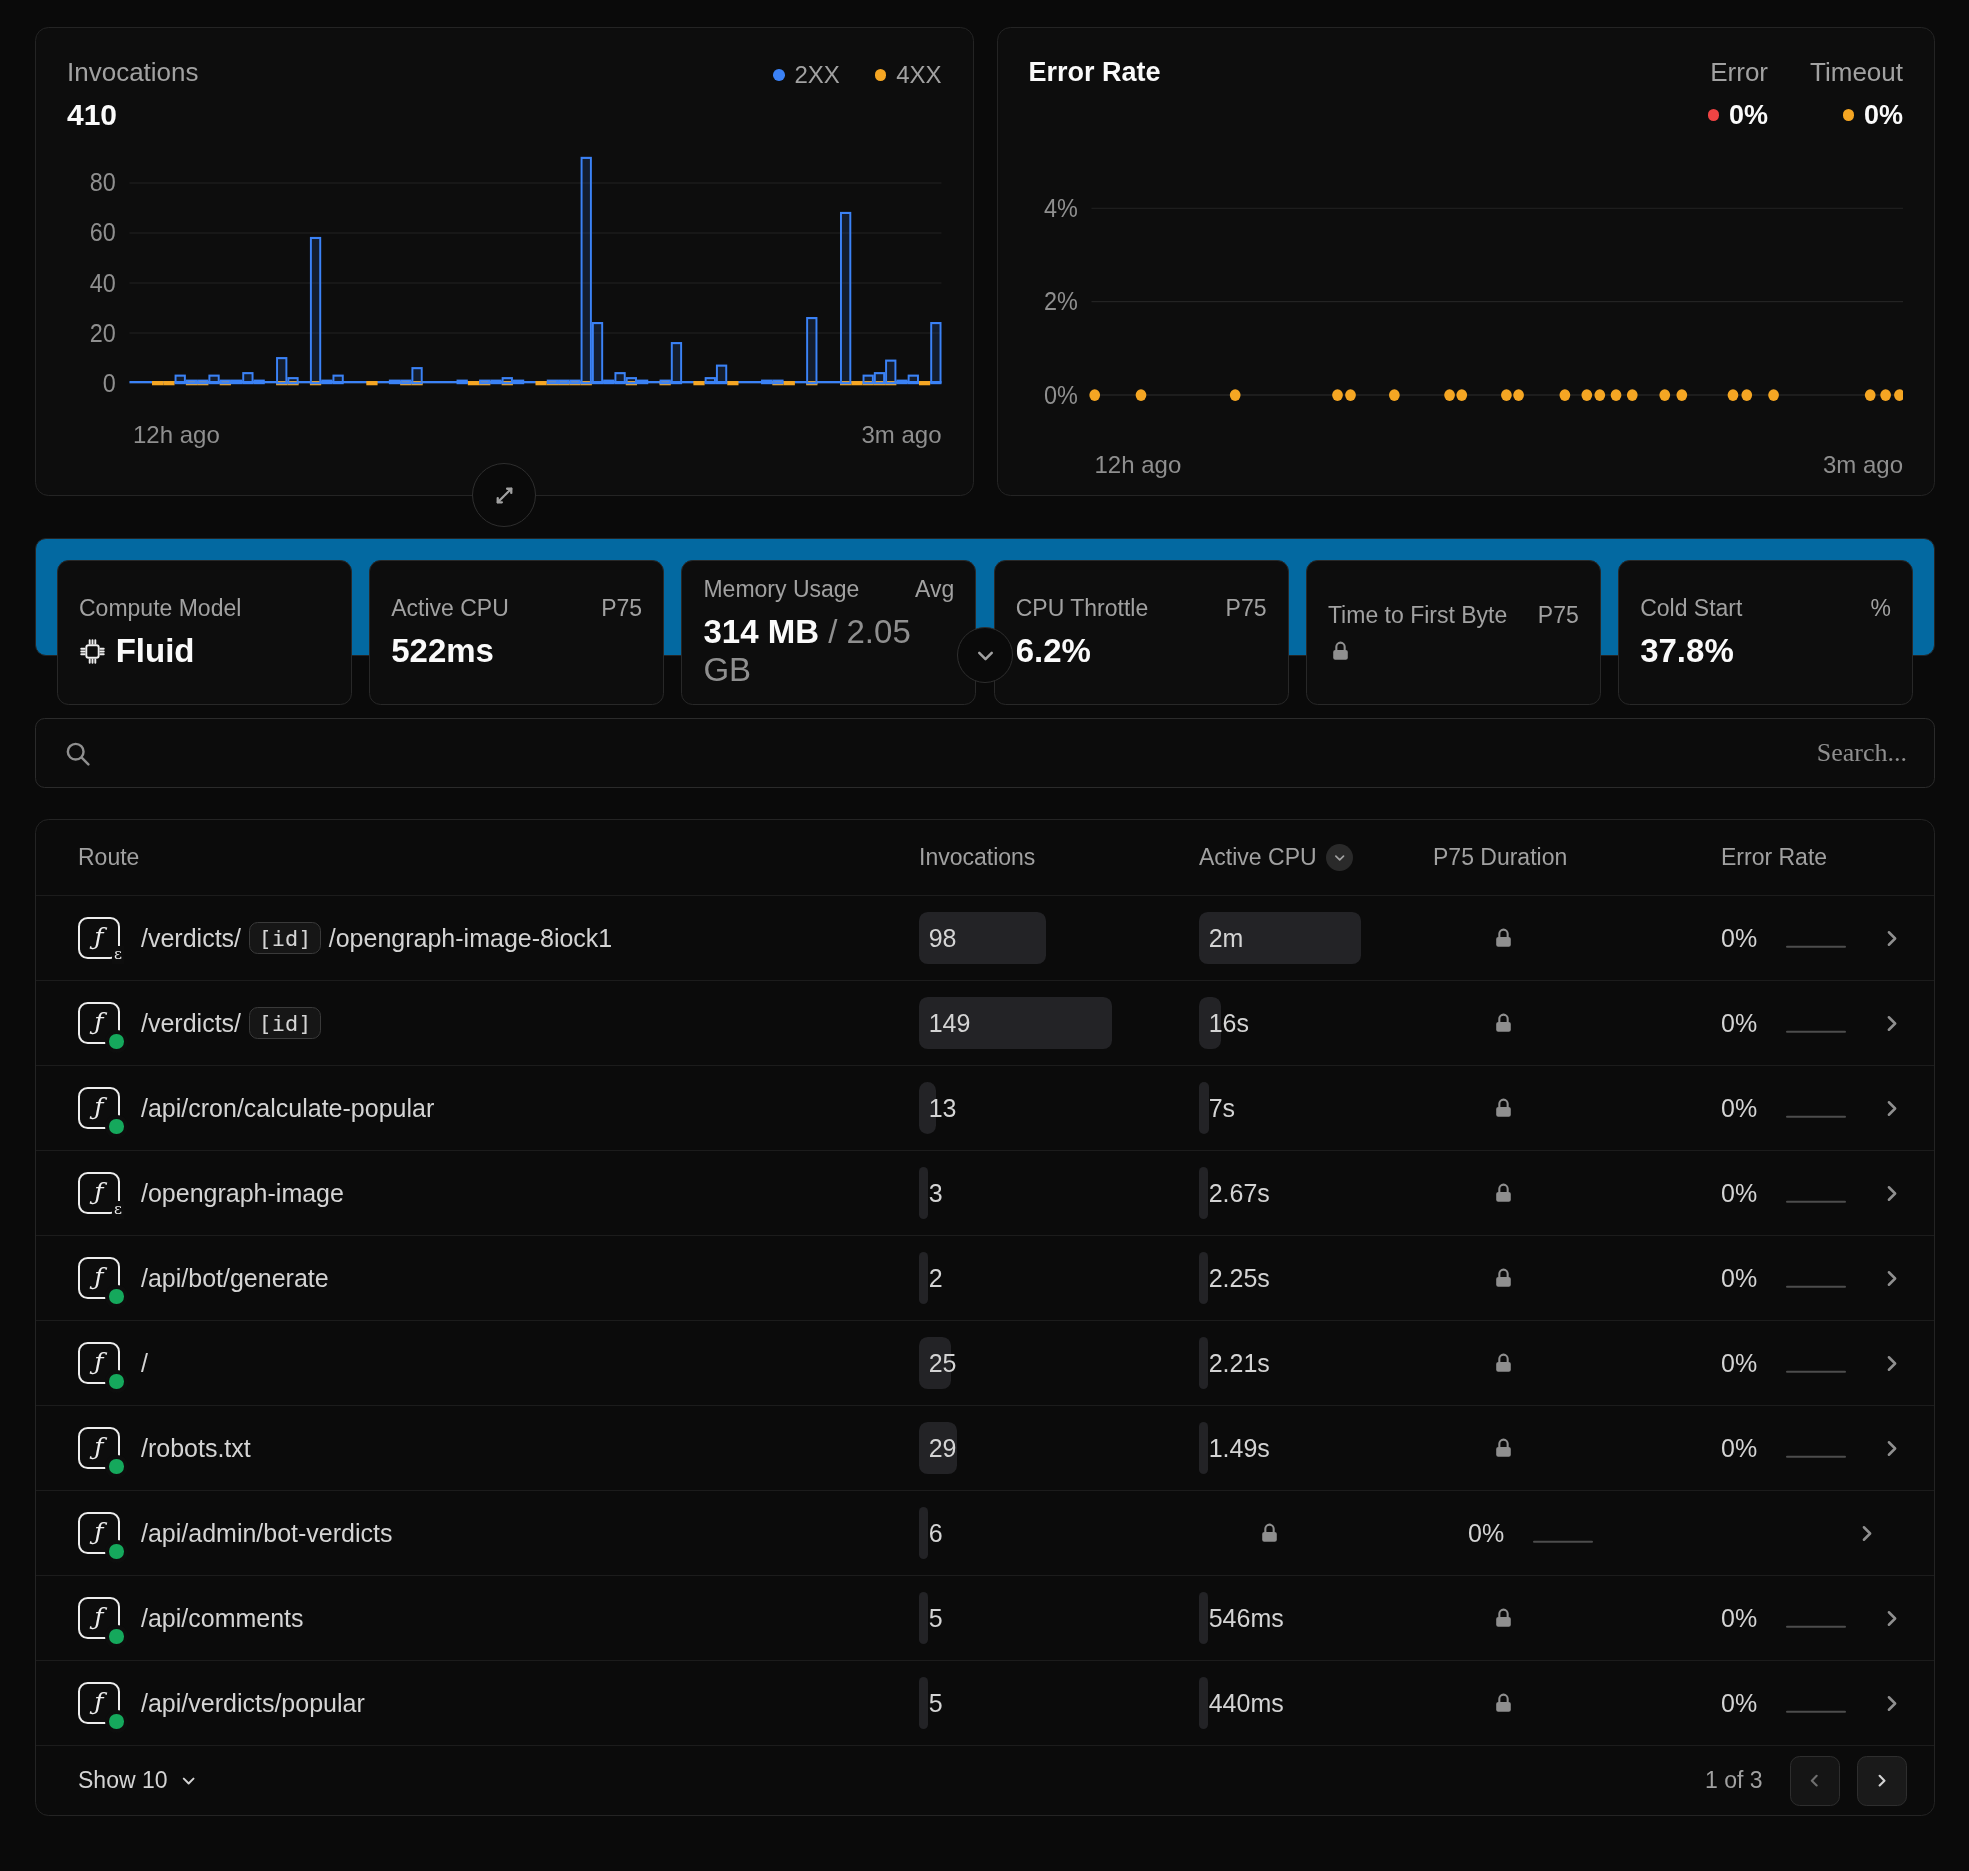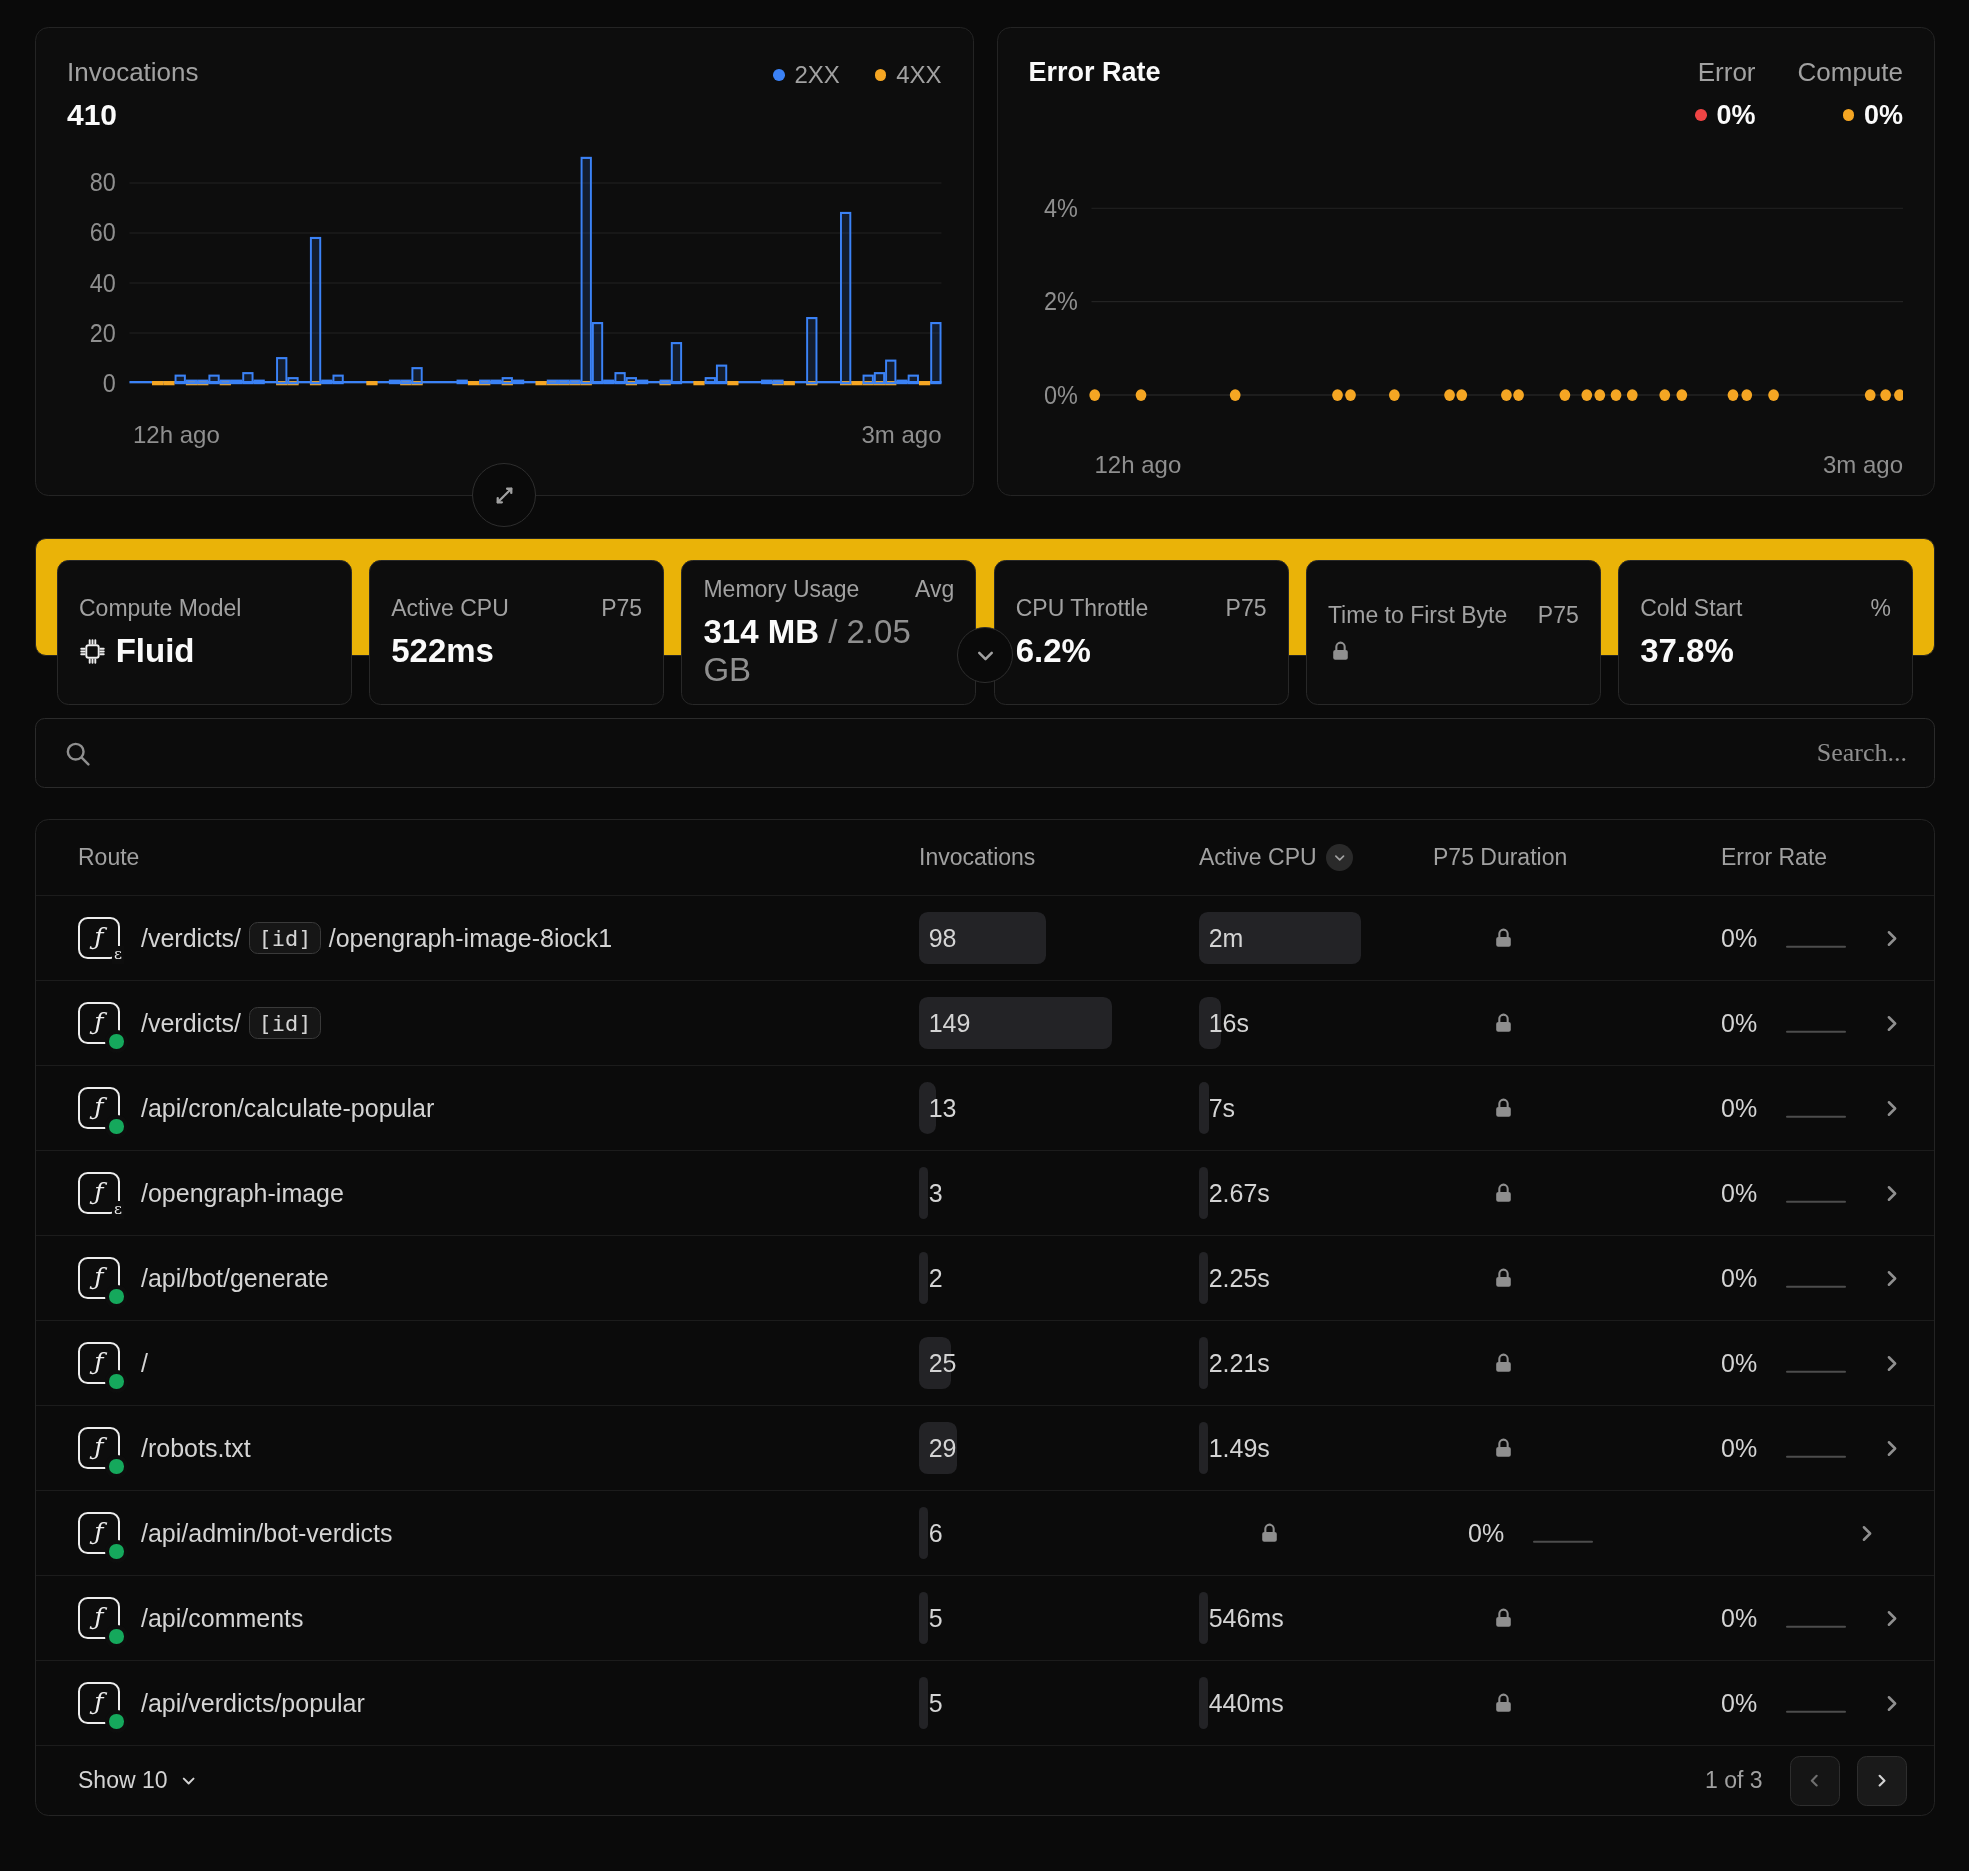--- a/index.html
+++ b/index.html
@@ -36,21 +36,21 @@
   .fab {
     position:absolute; left:50%; bottom:-32px; transform:translateX(-50%);
     width:64px; height:64px; border-radius:50%;
     background:#0a0a0a; border:1px solid #2e2e2e;
     display:flex; align-items:center; justify-content:center; cursor:pointer; z-index:3;
   }
 
   
   .metrics-panel {
     position:relative; margin-top:42px;
-    border:1px solid #242424; border-radius:11px; background:#eab308;
+    border:1px solid #242424; border-radius:11px; background:#0369a1;
     padding:21px; height:118px;
   }
   .metrics-grid { display:grid; grid-template-columns:repeat(6,1fr); gap:17.4px; height:100%; }
   .m-card {
     background:#0d0d0d; border:1px solid #282828; border-radius:11.6px;
     padding:15.4px 21px; display:flex; flex-direction:column; justify-content:center; gap:9.7px;
   }
   .m-top { display:flex; justify-content:space-between; font-size:23px; color:#a1a1a1; }
   .m-val { font-size:33px; font-weight:700; color:#fafafa; display:flex; align-items:center; gap:9.7px; }
   .m-val .sec { color:#8f8f8f; font-weight:400; }
@@ -248,21 +248,21 @@
       <div class="ch-title strong">Error Rate</div>
       <div class="legend-cols">
         <div class="legend-col">
           <span class="ll">Error</span>
           <span class="lv">
             <span class="ldot" style="background:#ef4444"></span>
             <span>0%</span>
           </span>
         </div>
         <div class="legend-col">
-          <span class="ll">Compute</span>
+          <span class="ll">Timeout</span>
           <span class="lv">
             <span class="ldot" style="background:#f5a623"></span>
             <span>0%</span>
           </span>
         </div>
       </div>
     </div>
     <svg id="err-chart" class="chart-svg tall" viewBox="0 0 896 260" preserveAspectRatio="none">
         <line x1="64" y1="212" x2="896" y2="212" stroke="#2e2e2e" stroke-width="1"></line>
         <text x="50" y="220" fill="#8f8f8f" font-size="24" text-anchor="end" font-family="Liberation Sans, sans-serif">0%</text>

